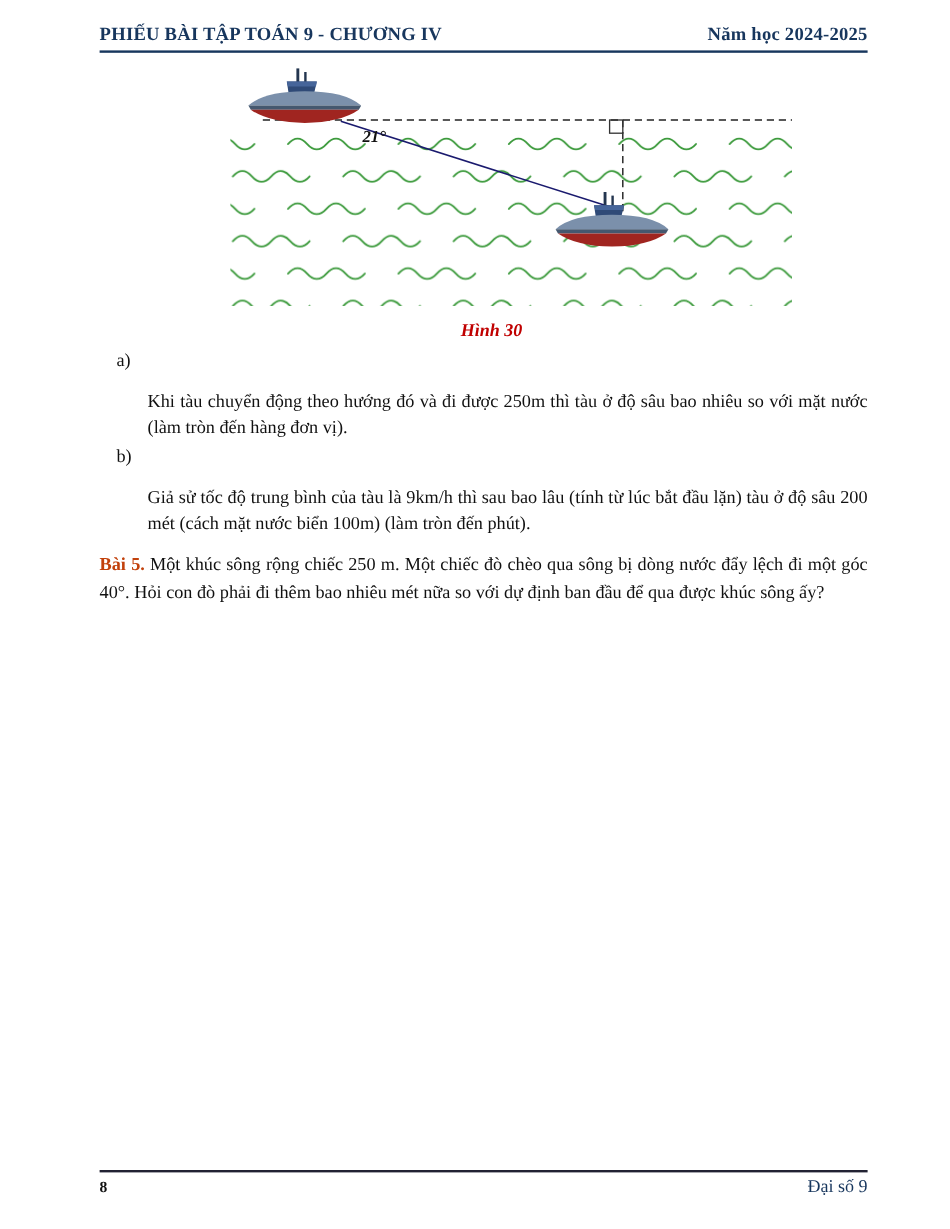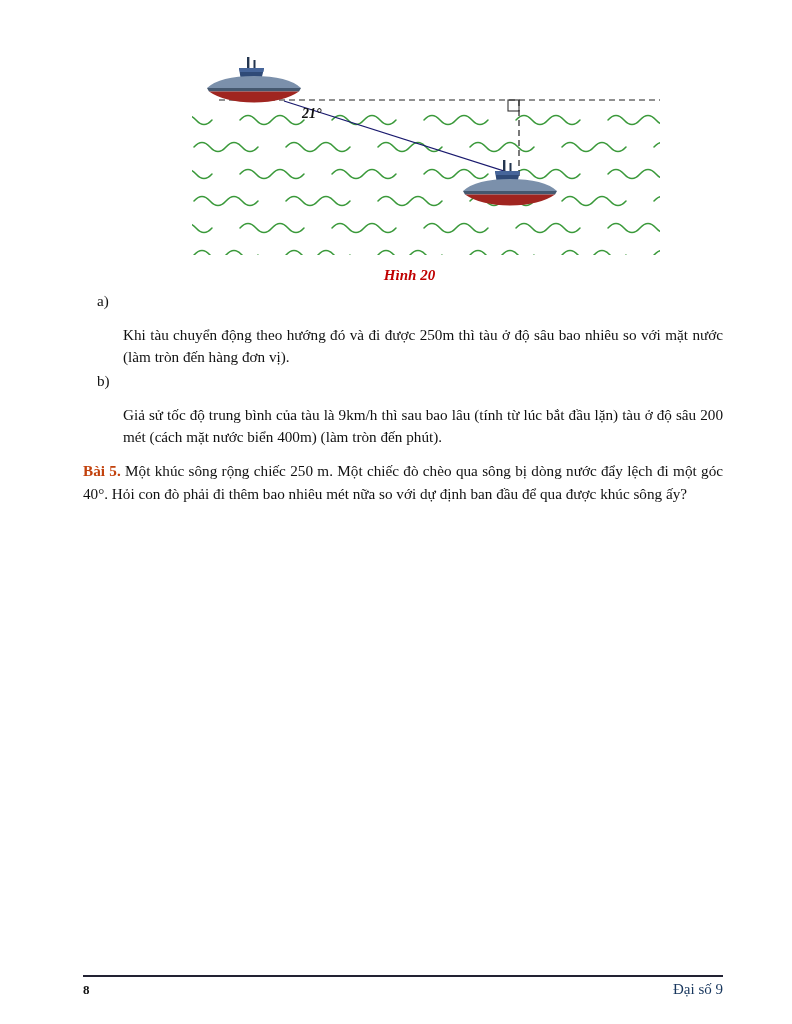--- a/index.html
+++ b/index.html
@@ -49,20 +49,24 @@
     display:flex; justify-content:space-between; align-items:baseline;
   }
   .page-number { font-size:13px; font-weight:bold; color:#111; }
   .footer-section { font-size:15px; font-weight:normal; color:#17365d; }
 </style>
 </head>
 <body>
 
 <div class="page">
 
+  <header class="header">
+    <span class="header-title">PHIẾU BÀI TẬP TOÁN 9 - CHƯƠNG IV</span>
+    <span class="header-year">Năm học 2024-2025</span>
+  </header>
 
   <figure class="figure-wrap">
     <div class="figure-canvas">
       <svg width="520" height="205" viewBox="0 0 520 205" aria-hidden="true">
         <defs>
           <pattern id="wavePat" width="92" height="54" patternUnits="userSpaceOnUse">
             <path class="wave" d="M4 10 q8 -9 16 0 t16 0 t16 0 t16 0"></path>
             <path class="wave" d="M50 37 q8 -9 16 0 t16 0 t16 0 t16 0"></path>
             <path class="wave" d="M-42 37 q8 -9 16 0 t16 0 t16 0 t16 0"></path>
           </pattern>
@@ -83,33 +87,33 @@
         <line x1="375" y1="44" x2="375" y2="128" class="dash"></line>
         <rect x="364" y="44" width="11" height="11" fill="none" stroke="#333" stroke-width="1.1"></rect>
         <line x1="140" y1="45" x2="366" y2="117" stroke="#1a1a6e" stroke-width="1.3"></line>
 
         <use href="#submarine" x="62" y="1"></use>
         <use href="#submarine" x="318" y="104"></use>
 
         <text x="158" y="62" class="angle-text">21°</text>
       </svg>
     </div>
-    <figcaption class="figure-caption">Hình 20</figcaption>
+    <figcaption class="figure-caption">Hình 30</figcaption>
   </figure>
 
   <main class="content">
 
     <div class="problem-item">
       <span class="problem-label">a)</span>
       <span class="problem-text">Khi tàu chuyển động theo hướng đó và đi được 250m thì tàu ở độ sâu bao nhiêu so với mặt nước (làm tròn đến hàng đơn vị).</span>
     </div>
 
     <div class="problem-item">
       <span class="problem-label">b)</span>
-      <span class="problem-text">Giả sử tốc độ trung bình của tàu là 9km/h thì sau bao lâu (tính từ lúc bắt đầu lặn) tàu ở độ sâu 200 mét (cách mặt nước biển 400m) (làm tròn đến phút).</span>
+      <span class="problem-text">Giả sử tốc độ trung bình của tàu là 9km/h thì sau bao lâu (tính từ lúc bắt đầu lặn) tàu ở độ sâu 200 mét (cách mặt nước biển 100m) (làm tròn đến phút).</span>
     </div>
 
     <p class="bai5"><span class="bai5-label">Bài 5.</span><span> Một khúc sông rộng chiếc </span><span class="math">250 m.</span><span> Một chiếc đò chèo qua sông bị dòng nước đẩy lệch đi một góc </span><span class="math">40°</span><span>. Hỏi con đò phải đi thêm bao nhiêu mét nữa so với dự định ban đầu để qua được khúc sông ấy?</span></p>
 
   </main>
 
   <footer class="footer">
     <span class="page-number">8</span>
     <span class="footer-section">Đại số 9</span>
   </footer>

